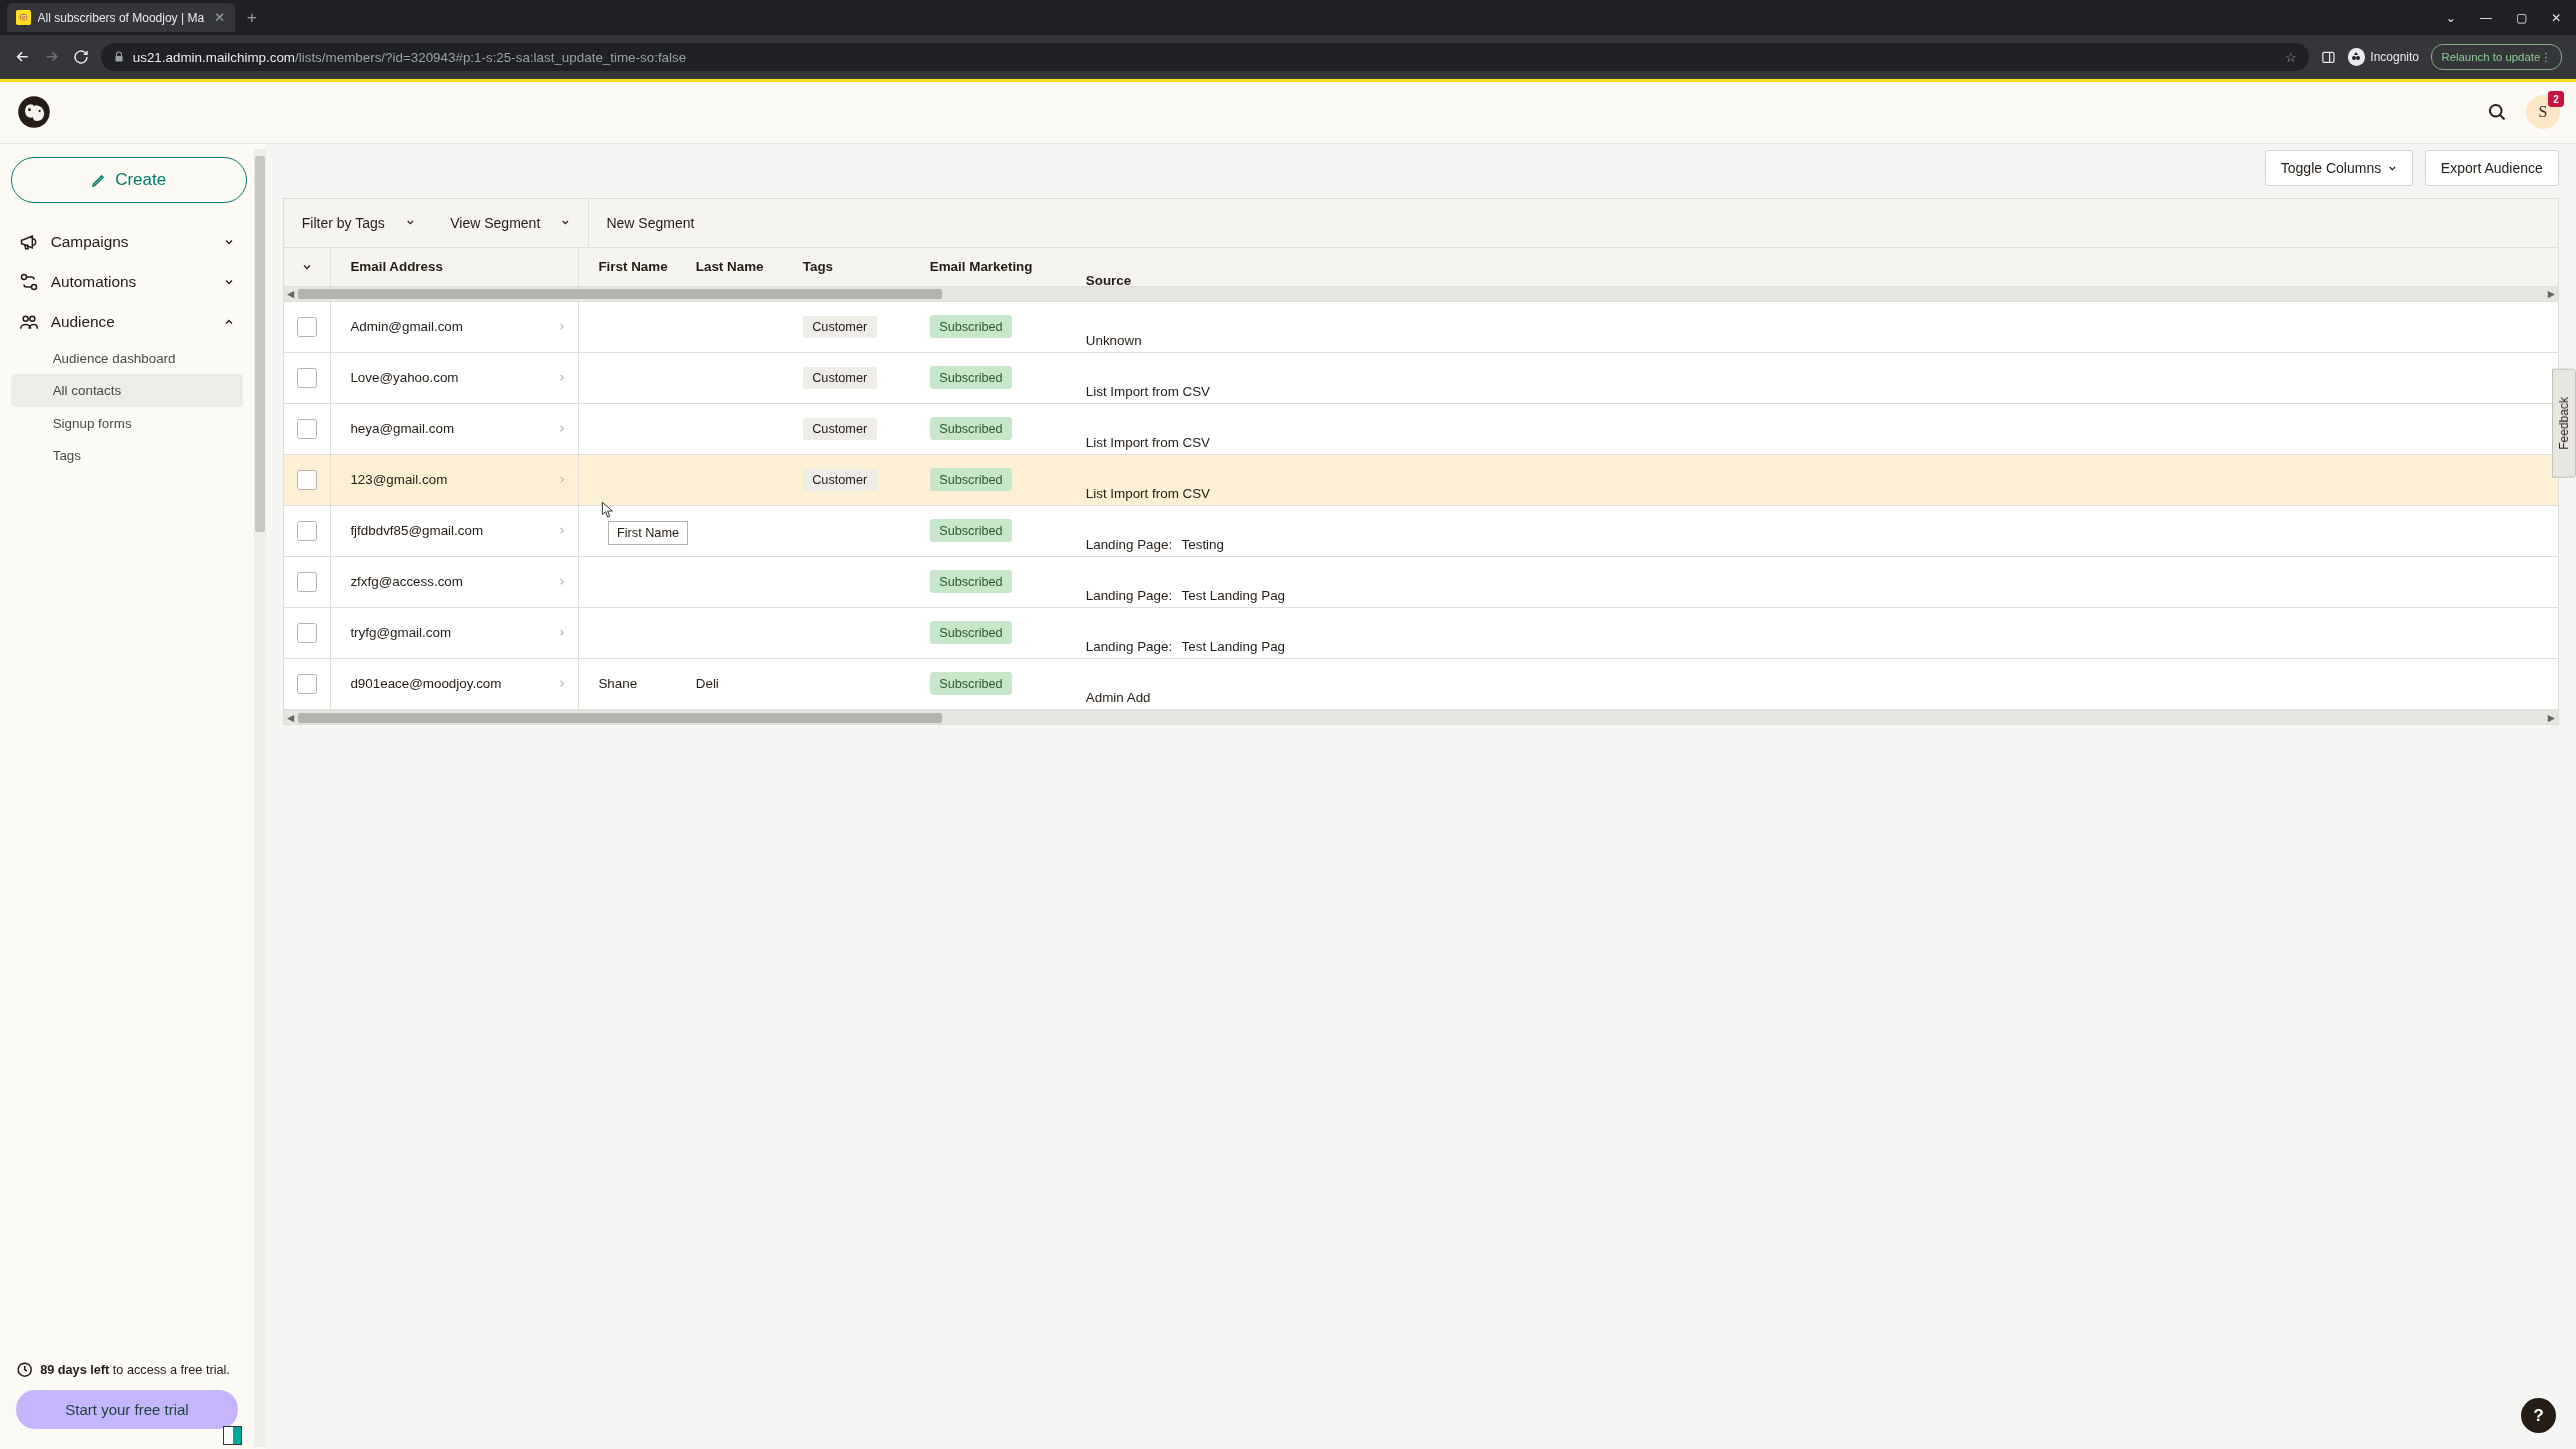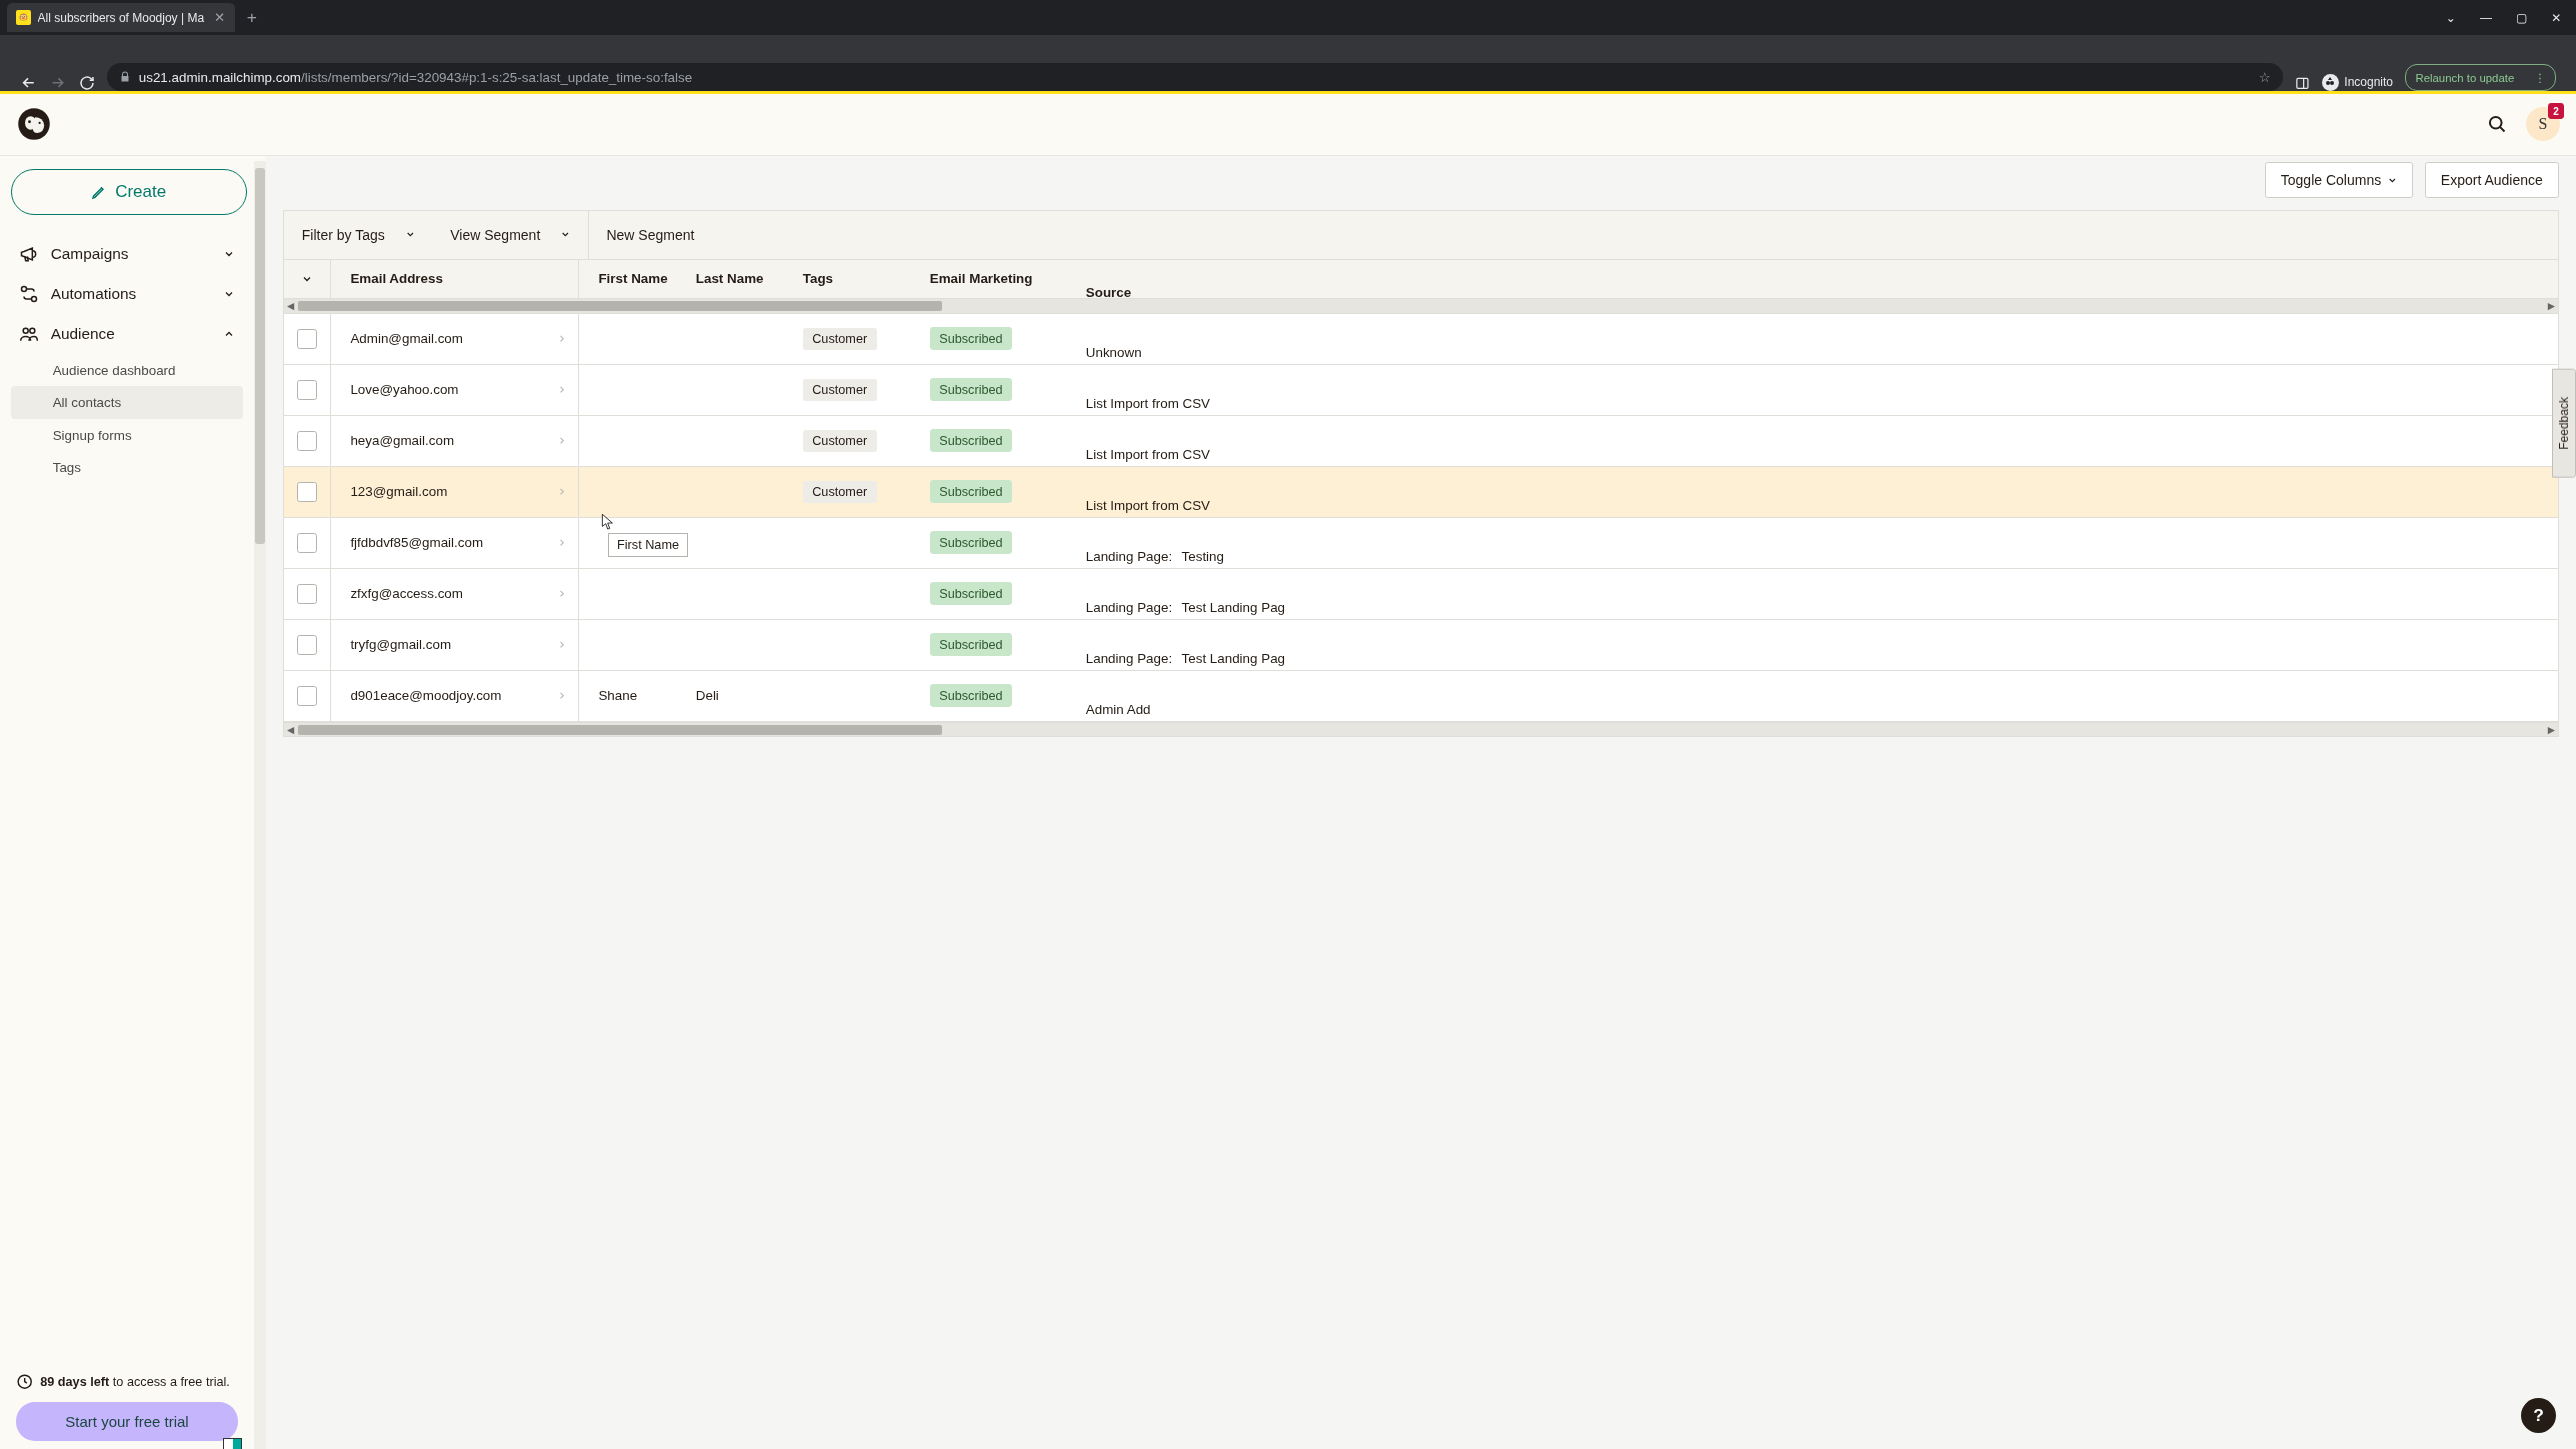--- a/index.html
+++ b/index.html
@@ -9,32 +9,32 @@
 .browser-chrome { background: #202124; }
 .tab-bar { display: flex; align-items: center; height: 35px; padding: 0 6.7px; }
 .tab { display: flex; align-items: center; background: #35363a; color: #e8eaed; padding: 6.7px 9.4px; border-radius: 5.4px 5.4px 0 0; min-width: 228px; font-size: 12px; gap: 6.7px; }
 .tab-favicon { width: 14.8px; height: 14.8px; background: #ffe01b; border-radius: 2px; display: flex; align-items: center; justify-content: center; font-size: 8.7px; }
 .tab-title { flex: 1; white-space: nowrap; overflow: hidden; text-overflow: ellipsis; }
 .tab-close { cursor: pointer; font-size: 13.4px; color: #9aa0a6; }
 .new-tab { color: #9aa0a6; font-size: 17.4px; margin-left: 12px; cursor: pointer; }
 .window-controls { margin-left: auto; display: flex; gap: 24px; color: #e8eaed; font-size: 12px; padding-right: 8px; }
 .window-controls span { cursor: pointer; }
 
-.addr-bar { display: flex; align-items: flex-end; height: 56px; padding: 0 20px; gap: 12px; background: #35363a; }
+.addr-bar { display: flex; align-items: center; height: 44px; padding: 0 14px; gap: 12px; background: #35363a; }
 .nav-btn { color: #e8eaed; cursor: pointer; display: flex; align-items: center; }
 .nav-btn.disabled { color: #6e7075; }
 .url-box { flex: 1; display: flex; align-items: center; background: #202124; border-radius: 16px; height: 28px; padding: 0 12px; gap: 8px; color: #e8eaed; font-size: 13.4px; }
 .url-secure { color: #9aa0a6; }
 .url-text { flex: 1; white-space: nowrap; overflow: hidden; text-overflow: ellipsis; }
 .url-domain { color: #e8eaed; }
 .url-path { color: #9aa0a6; }
 .url-star { color: #9aa0a6; cursor: pointer; }
 .incognito-badge { display: flex; align-items: center; gap: 5.4px; color: #e8eaed; font-size: 12px; }
 .incog-icon { width: 17.4px; height: 17.4px; background: #e8eaed; border-radius: 50%; display: flex; align-items: center; justify-content: center; color: #202124; }
-.relaunch-btn { border: 0.7px solid #7fb083; color: #8ab4f8; padding: 5.4px 9.4px; border-radius: 12px; font-size: 11.4px; cursor: pointer; display: flex; align-items: center; gap: 20px; color: #8bca91; }
+.relaunch-btn { border: 0.7px solid #7fb083; color: #8ab4f8; padding: 5.4px 9.4px; border-radius: 12px; font-size: 11.4px; cursor: pointer; display: flex; align-items: center; gap: 0; color: #8bca91; }
 .yellow-bar { height: 2.7px; background: #ffe01b; }
 
 
 .app-header { display: flex; align-items: center; height: 62px; padding: 0 16px; background: #fcfaf5; border-bottom: 0.7px solid #e8e6e1; }
 .mc-logo { width: 36px; height: 36px; cursor: pointer; }
 .header-right { margin-left: auto; display: flex; align-items: center; gap: 19px; }
 .search-btn { cursor: pointer; }
 .avatar-wrap { position: relative; }
 .avatar { width: 34px; height: 34px; border-radius: 50%; background: #fce8c8; display: flex; align-items: center; justify-content: center; font-size: 16px; color: #333; cursor: pointer; font-family: Georgia, serif; }
 .avatar-badge { position: absolute; top: -4px; right: -4px; background: #c7133e; color: #fff; width: 16px; height: 16px; border-radius: 3.4px; display: flex; align-items: center; justify-content: center; font-size: 10px; font-weight: 600; }

